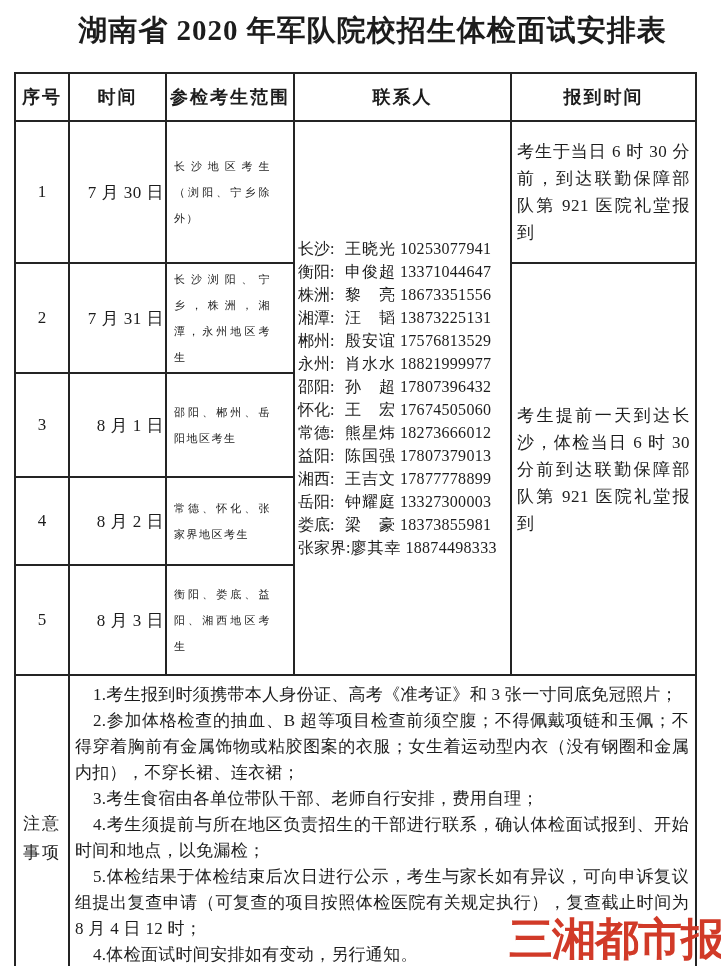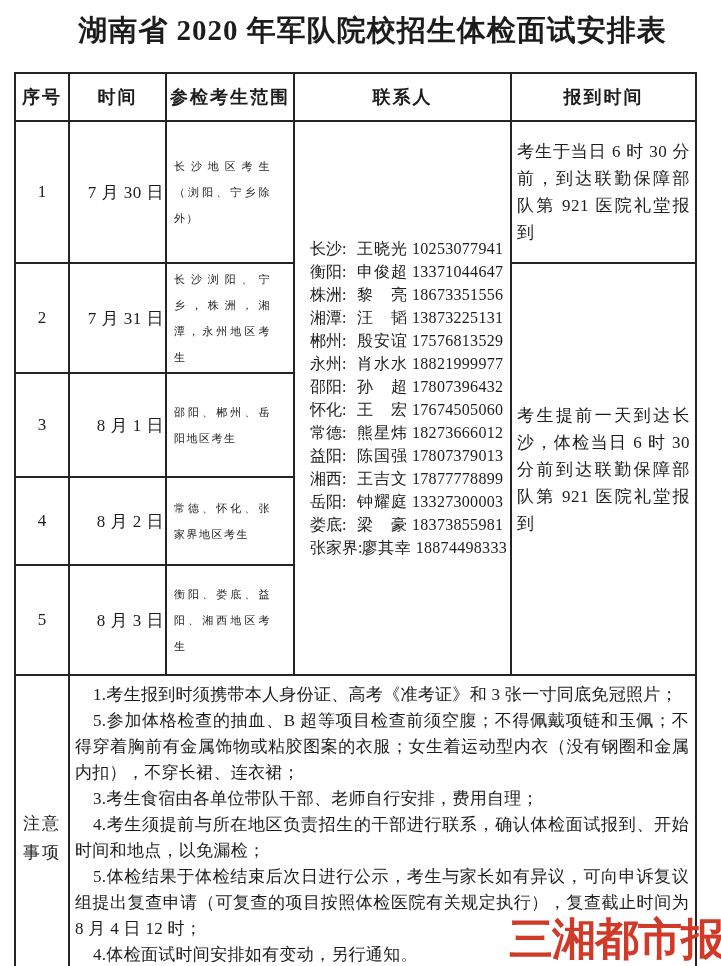--- a/index.html
+++ b/index.html
@@ -22,21 +22,21 @@
   tr.r-notes{height:325px;}
 
   .sched th{font-family:"Liberation Sans","DejaVu Sans",sans-serif;
     font-size:18px;font-weight:bold;letter-spacing:2px;text-align:center;border-radius:21px;}
 
   .c-no{text-align:center;font-size:17px;}
   .c-date{text-align:right;font-size:17px;white-space:nowrap;letter-spacing:0.5px;}
   .c-scope{font-size:11px;line-height:26px;letter-spacing:1.5px;
     padding:2px 22px 2px 7px;text-align:justify;margin-left:40px;}
 
-  .c-contacts{padding:4px 3px 4px 15px;}
+  .c-contacts{padding:4px 3px 4px 3px;}
   .contact-line{display:flex;font-size:16px;line-height:23px;white-space:nowrap;}
   .cc{min-width:47px;}
   .cn{width:50px;text-align:justify;text-align-last:justify;}
   .cp{margin-left:5px;letter-spacing:0.3px;}
 
   .c-report{font-size:17px;line-height:27px;letter-spacing:0.5px;
     padding:16px 5px;text-align:justify;}
 
   .c-noteslabel{text-align:center;font-size:17px;letter-spacing:2px;line-height:29px;}
   .c-notes{vertical-align:middle;padding:4px 6px 4px 5px;font-size:17px;line-height:26px;}
@@ -173,21 +173,21 @@
     <td class="c-scope">衡阳、娄底、益阳、湘西地区考生</td>
   </tr>
 
   <tr class="r-notes">
     <td class="c-noteslabel">
       <div>注意</div>
       <div>事项</div>
     </td>
     <td class="c-notes" colspan="4">
       <p>1.考生报到时须携带本人身份证、高考《准考证》和 3 张一寸同底免冠照片；</p>
-      <p>5.参加体格检查的抽血、B 超等项目检查前须空腹；不得佩戴项链和玉佩；不得穿着胸前有金属饰物或粘胶图案的衣服；女生着运动型内衣（没有钢圈和金属内扣），不穿长裙、连衣裙；</p>
+      <p>2.参加体格检查的抽血、B 超等项目检查前须空腹；不得佩戴项链和玉佩；不得穿着胸前有金属饰物或粘胶图案的衣服；女生着运动型内衣（没有钢圈和金属内扣），不穿长裙、连衣裙；</p>
       <p>3.考生食宿由各单位带队干部、老师自行安排，费用自理；</p>
       <p>4.考生须提前与所在地区负责招生的干部进行联系，确认体检面试报到、开始时间和地点，以免漏检；</p>
       <p>5.体检结果于体检结束后次日进行公示，考生与家长如有异议，可向申诉复议组提出复查申请（可复查的项目按照体检医院有关规定执行），复查截止时间为 8 月 4 日 12 时；</p>
       <p>4.体检面试时间安排如有变动，另行通知。</p>
       <p>7.联勤保障部队第 921 医院地址：长沙市开福区洪山桥 1 号</p>
     </td>
   </tr>
 </tbody>
   </table>
 

